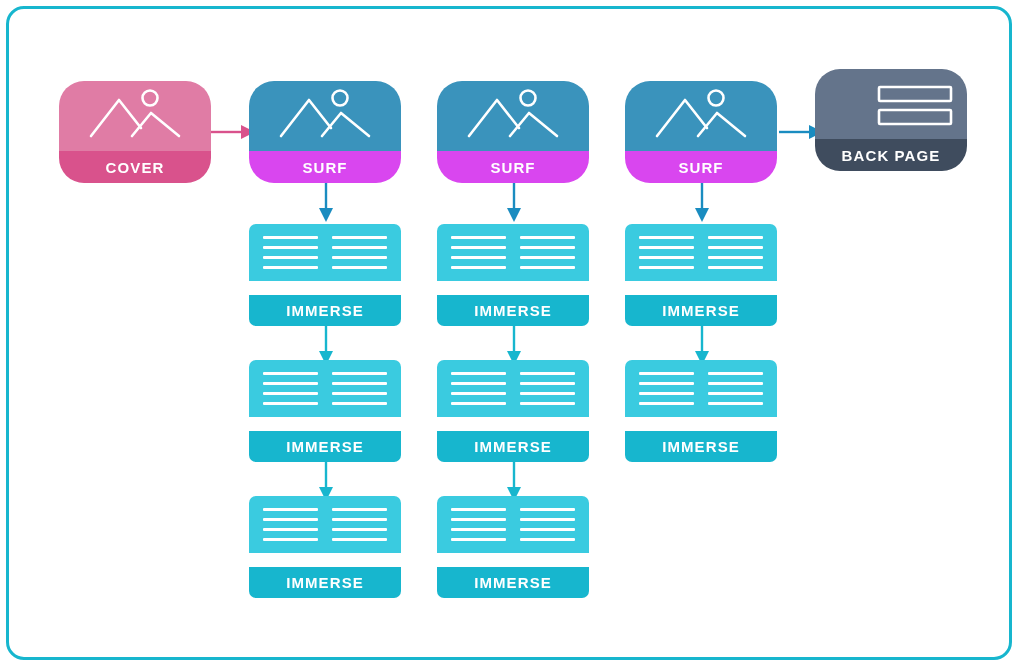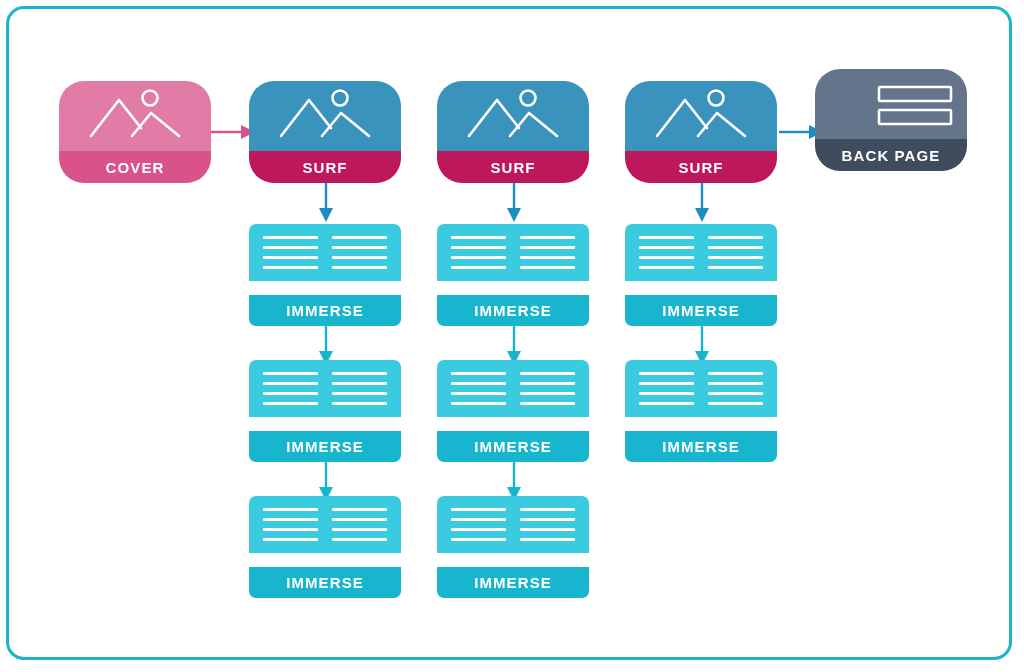--- a/index.html
+++ b/index.html
@@ -40,21 +40,21 @@
     font-weight:bold;
     letter-spacing:1.1px;
     font-size:15px;
     line-height:1;
   }
 
   
   .cover .body{background:#e07ca5;}
   .cover .footer{background:#d9528c;}
   .surf  .body{background:#3a93bc;}
-  .surf  .footer{background:#be185d;}
+  .surf  .footer{background:#d946ef;}
   .immerse .body{background:#3acbe0;}
   .immerse .footer{background:#17b6ce;}
   .backpage .body{background:#64748b;}
   .backpage .footer{background:#3f4c5e;}
 
   
   .big{width:152px;height:102px;border-radius:25px;}
   .big .footer{height:32px;}
   .med{width:152px;height:102px;gap:14px;}
   .med .footer{height:31px;}

